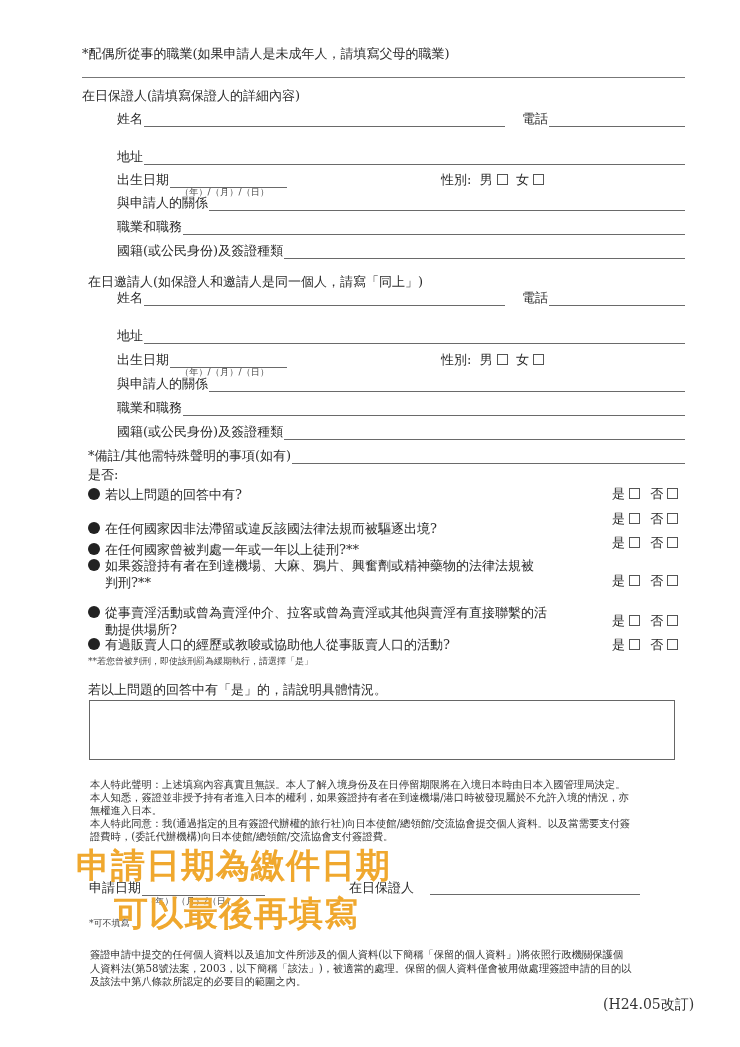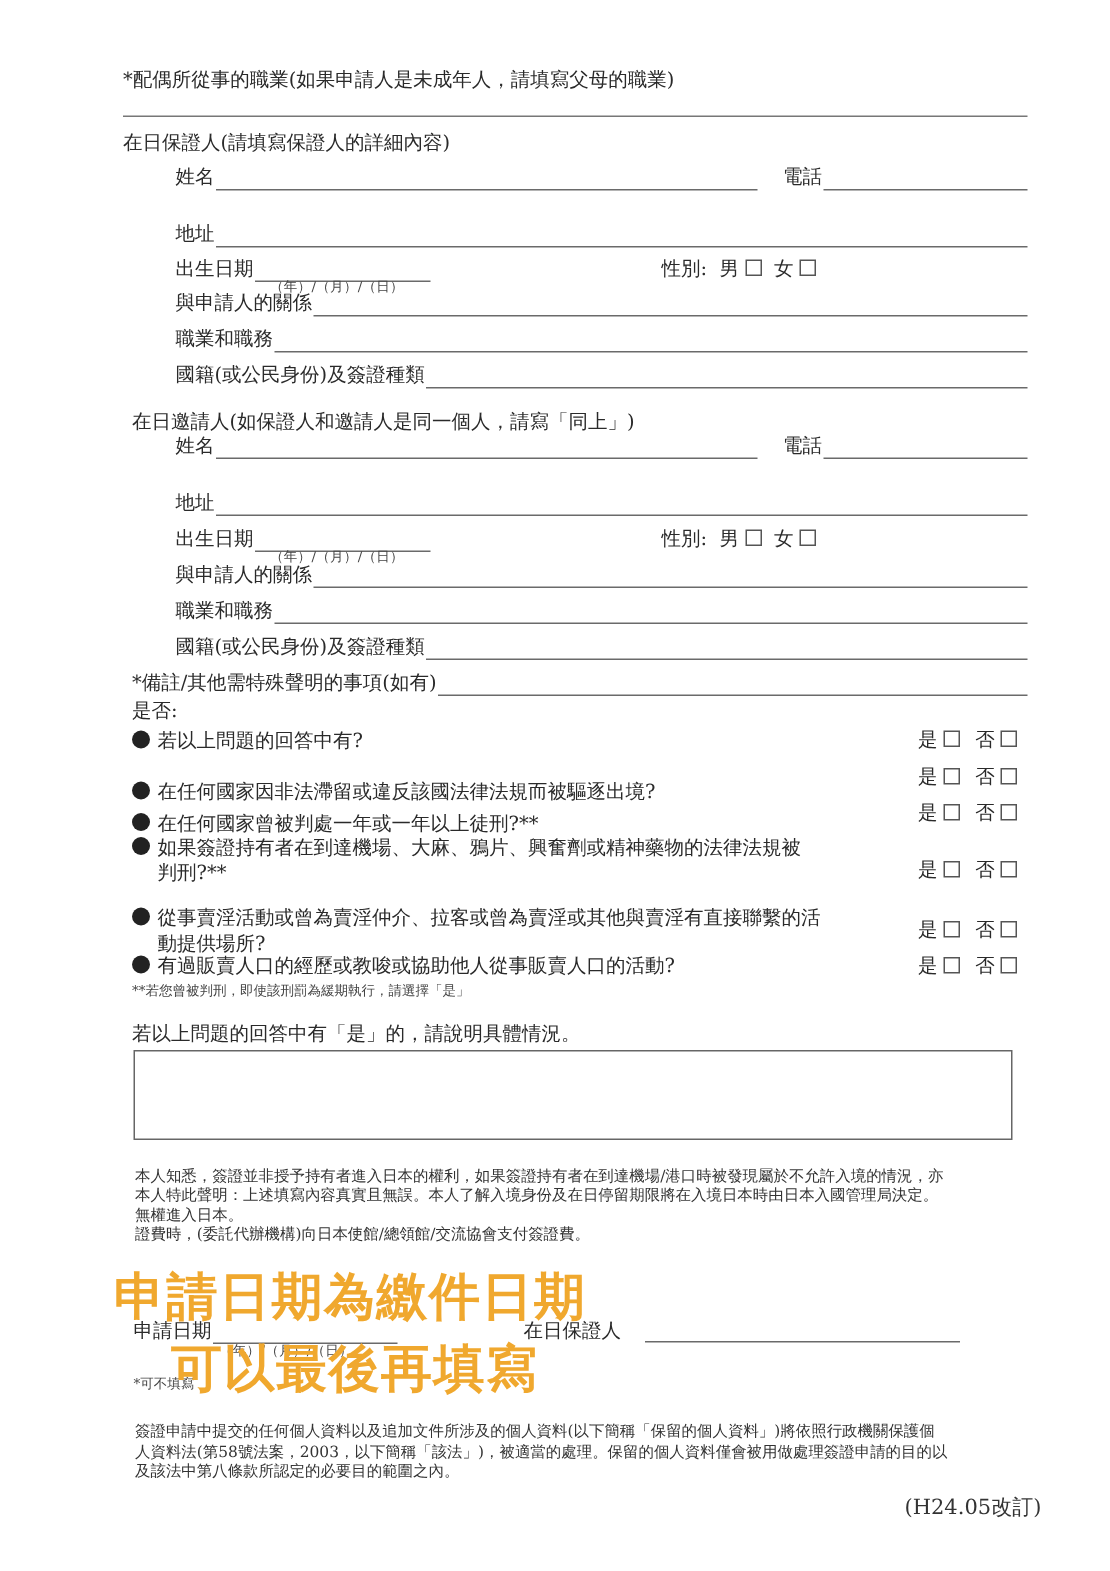--- a/index.html
+++ b/index.html
@@ -171,23 +171,24 @@
 <div class="yn" style="left:612px; top:637px;">
   <span>是</span> <span class="cb"></span><span class="gap"></span><span>否</span> <span class="cb"></span>
 </div>
 
 <div class="abs t9" style="left:88px; top:656px; color:#444;">**若您曾被判刑，即使該刑罰為緩期執行，請選擇「是」</div>
 
 <div class="abs t13" style="left:88px; top:682px;">若以上問題的回答中有「是」的，請說明具體情況。</div>
 <div class="explain-box" style="left:89px; top:700px; width:586px; height:60px;"></div>
 
 <div class="abs" style="left:90px; top:778px; font-size:10.3px; line-height:13px; color:#333;">
+  <div>本人特此聲明：上述填寫內容真實且無誤。本人了解入境身份及在日停留期限將在入境日本時由日本入國管理局決定。</div>
   <div>本人知悉，簽證並非授予持有者進入日本的權利，如果簽證持有者在到達機場/港口時被發現屬於不允許入境的情況，亦</div>
-  <div>本人特此聲明：上述填寫內容真實且無誤。本人了解入境身份及在日停留期限將在入境日本時由日本入國管理局決定。</div>
   <div>無權進入日本。</div>
+  <div>本人特此同意：我(通過指定的且有簽證代辦權的旅行社)向日本使館/總領館/交流協會提交個人資料。以及當需要支付簽</div>
   <div>證費時，(委託代辦機構)向日本使館/總領館/交流協會支付簽證費。</div>
 </div>
 
 <div class="row" style="left:89px; top:880px; width:176px;">
   <span class="lbl">申請日期</span>
   <span class="fill"></span>
 </div>
 <div class="datehint" style="left:146px; top:896px;">（年）/（月）/（日）</div>
 
 <div class="abs t13" style="left:349px; top:880px;">在日保證人</div>

